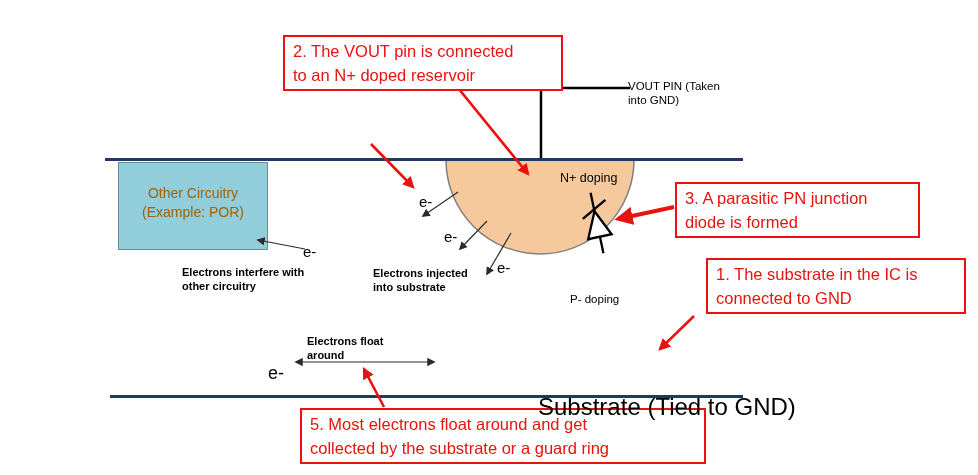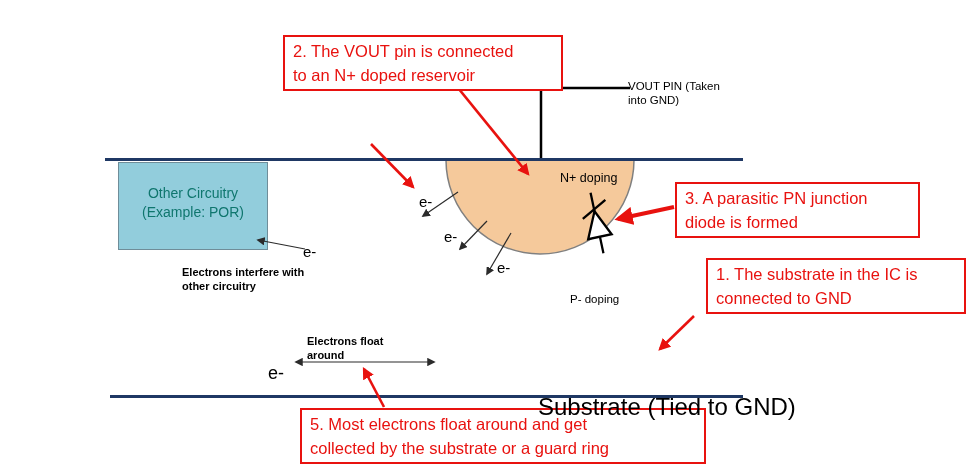--- a/index.html
+++ b/index.html
@@ -23,21 +23,21 @@
   .lbl{position:absolute;z-index:3;color:#000;}
   .ctr{text-align:left;}
   .small-cap{font-size:11px;font-weight:600;line-height:13.5px;}
   .electron{position:absolute;z-index:3;color:#000;font-size:15px;}
   .circ-box{
     position:absolute;z-index:1;left:118px;top:162px;width:150px;height:88px;
     background:var(--ltblue);border:1.5px solid #6f8d99;box-sizing:border-box;
   }
   .circ-text{
     position:absolute;z-index:3;left:118px;top:184px;width:150px;
-    font-size:14px;line-height:19px;text-align:center;color:#0f766e;
+    font-size:14px;line-height:19px;text-align:center;color:#a16207;
   }
 </style>
 </head>
 <body>
 
 <div class="canvas">
 
   <div class="circ-box"></div>
 
   <svg class="layer-svg" width="978" height="475" viewBox="0 0 978 475">
@@ -107,20 +107,21 @@
 
   <div class="lbl" style="left:570px;top:293px;font-size:11.5px;">P- doping</div>
 
   <div class="circ-text">
     <div>Other Circuitry</div>
     <div>(Example: POR)</div>
   </div>
 
   <div class="lbl ctr small-cap" style="left:182px;top:266px;width:125px;">Electrons interfere with other circuitry</div>
 
+  <div class="lbl ctr small-cap" style="left:373px;top:267px;width:105px;">Electrons injected into substrate</div>
 
   <div class="lbl ctr small-cap" style="left:307px;top:335px;width:100px;">Electrons float around</div>
 
   <div class="lbl" style="left:538px;top:355px;font-size:24px;margin-top:38px;">Substrate (Tied to GND)</div>
 
   <div class="electron" style="left:303px;top:243px;">e-</div>
   <div class="electron" style="left:419px;top:193px;">e-</div>
   <div class="electron" style="left:444px;top:228px;">e-</div>
   <div class="electron" style="left:497px;top:259px;">e-</div>
   <div class="electron" style="left:268px;top:363px;font-size:18px;">e-</div>

